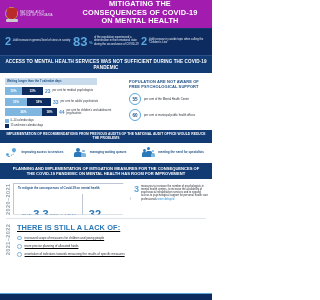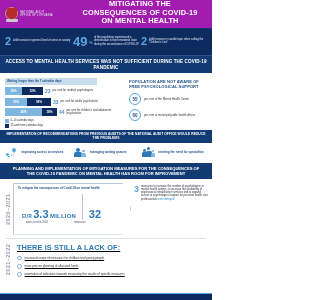--- a/index.html
+++ b/index.html
@@ -127,21 +127,21 @@
   .yearlab {
     width:11px; flex:0 0 11px; color:#9aa3ae; font-size:5.6px; font-weight:bold;
     letter-spacing:.4px;
     writing-mode:vertical-rl; transform:rotate(180deg);
     display:flex; align-items:center; justify-content:center;
   }
   .plan-main { flex:1; display:flex; gap:3px; }
   .arrow-box { position:relative; width:118px; flex:0 0 118px; }
   .arrow-shape {
     position:relative; border:0.8px solid #bcc6d4; background:#fff;
-    height:52px; padding:3px 4px;
+    height:32px; padding:3px 4px;
     clip-path: polygon(0 0, 93% 0, 100% 50%, 93% 100%, 0 100%);
   }
   .arrow-cap {
     color:#1d4f86; font-size:2.9px; line-height:3.4px; font-weight:bold;
   }
   .money-row { display:flex; align-items:flex-end; gap:6px; margin-top:4px; padding-left:4px; }
   .eur { color:#2b79b8; font-size:4.6px; font-weight:bold; padding-bottom:1.5px; }
   .money { color:#2b79b8; font-size:11px; font-weight:bold; line-height:11px; }
   .mword { color:#2b79b8; font-size:6px; font-weight:bold; padding-bottom:1px; letter-spacing:.2px;}
   .sub { color:#4a5361; font-size:2.7px; }
@@ -187,21 +187,21 @@
     </div>
     <div class="header-title">MITIGATING THE  CONSEQUENCES OF COVID-19 ON MENTAL HEALTH</div>
   </div>
 
   <div class="stats">
     <div class="stat">
       <span class="stat-num">2</span>
       <span class="stat-txt">-fold increase in general level of stress in society</span>
     </div>
     <div class="stat">
-      <span class="stat-num big">49</span>
+      <span class="stat-num big">83</span>
       <span class="stat-pct">%</span>
       <span class="stat-txt">of the population experienced a deterioration in their emotional state during the second wave of COVID-19</span>
     </div>
     <div class="stat">
       <span class="stat-num">2</span>
       <span class="stat-txt">-fold increase in suicide topic when calling the "Children's Line"</span>
     </div>
   </div>
   <div class="hairline"></div>
 

